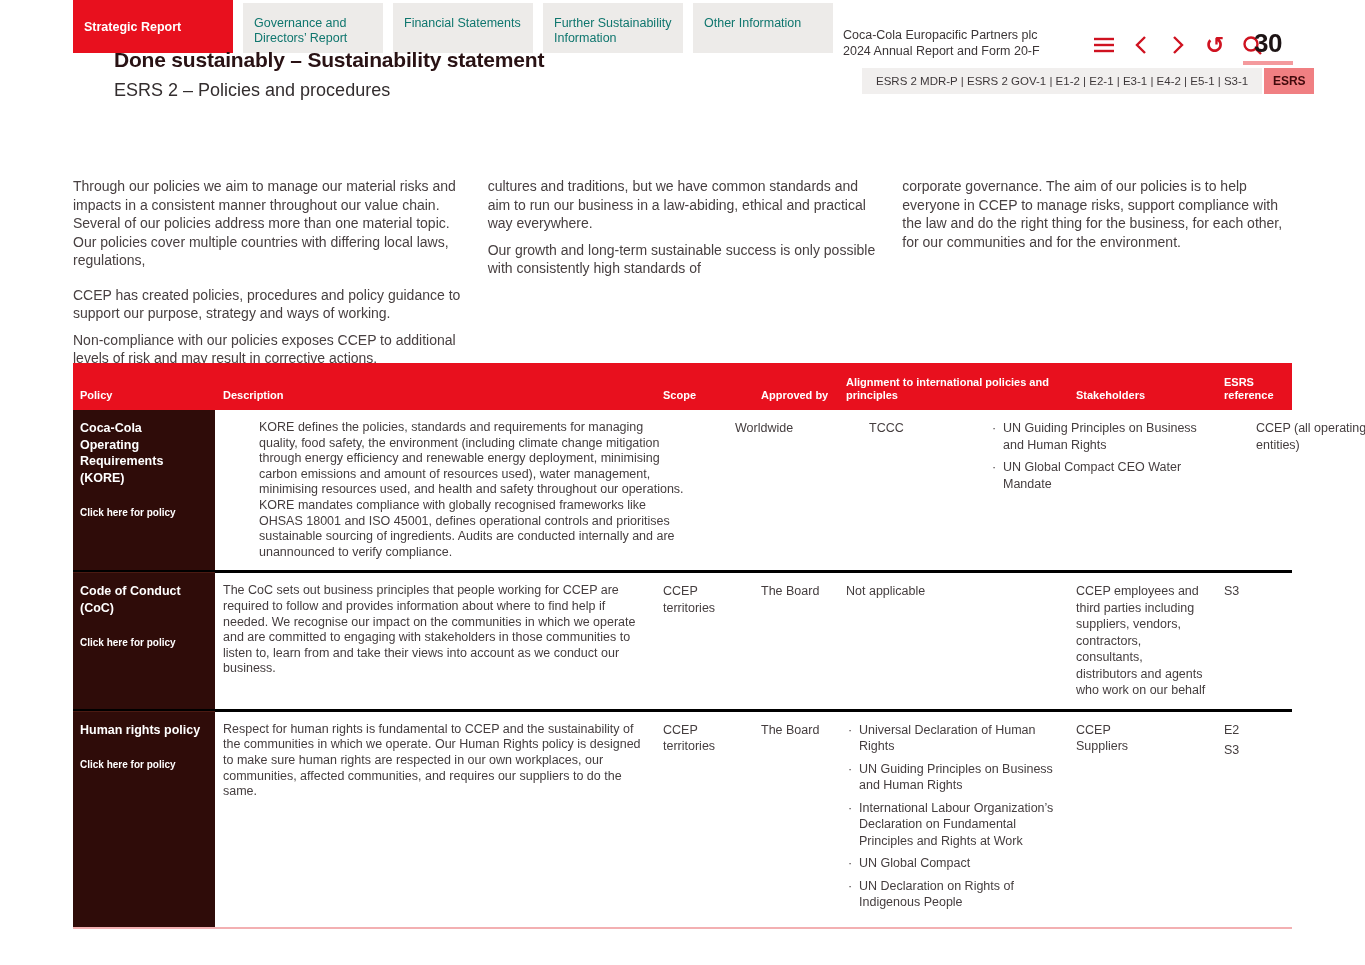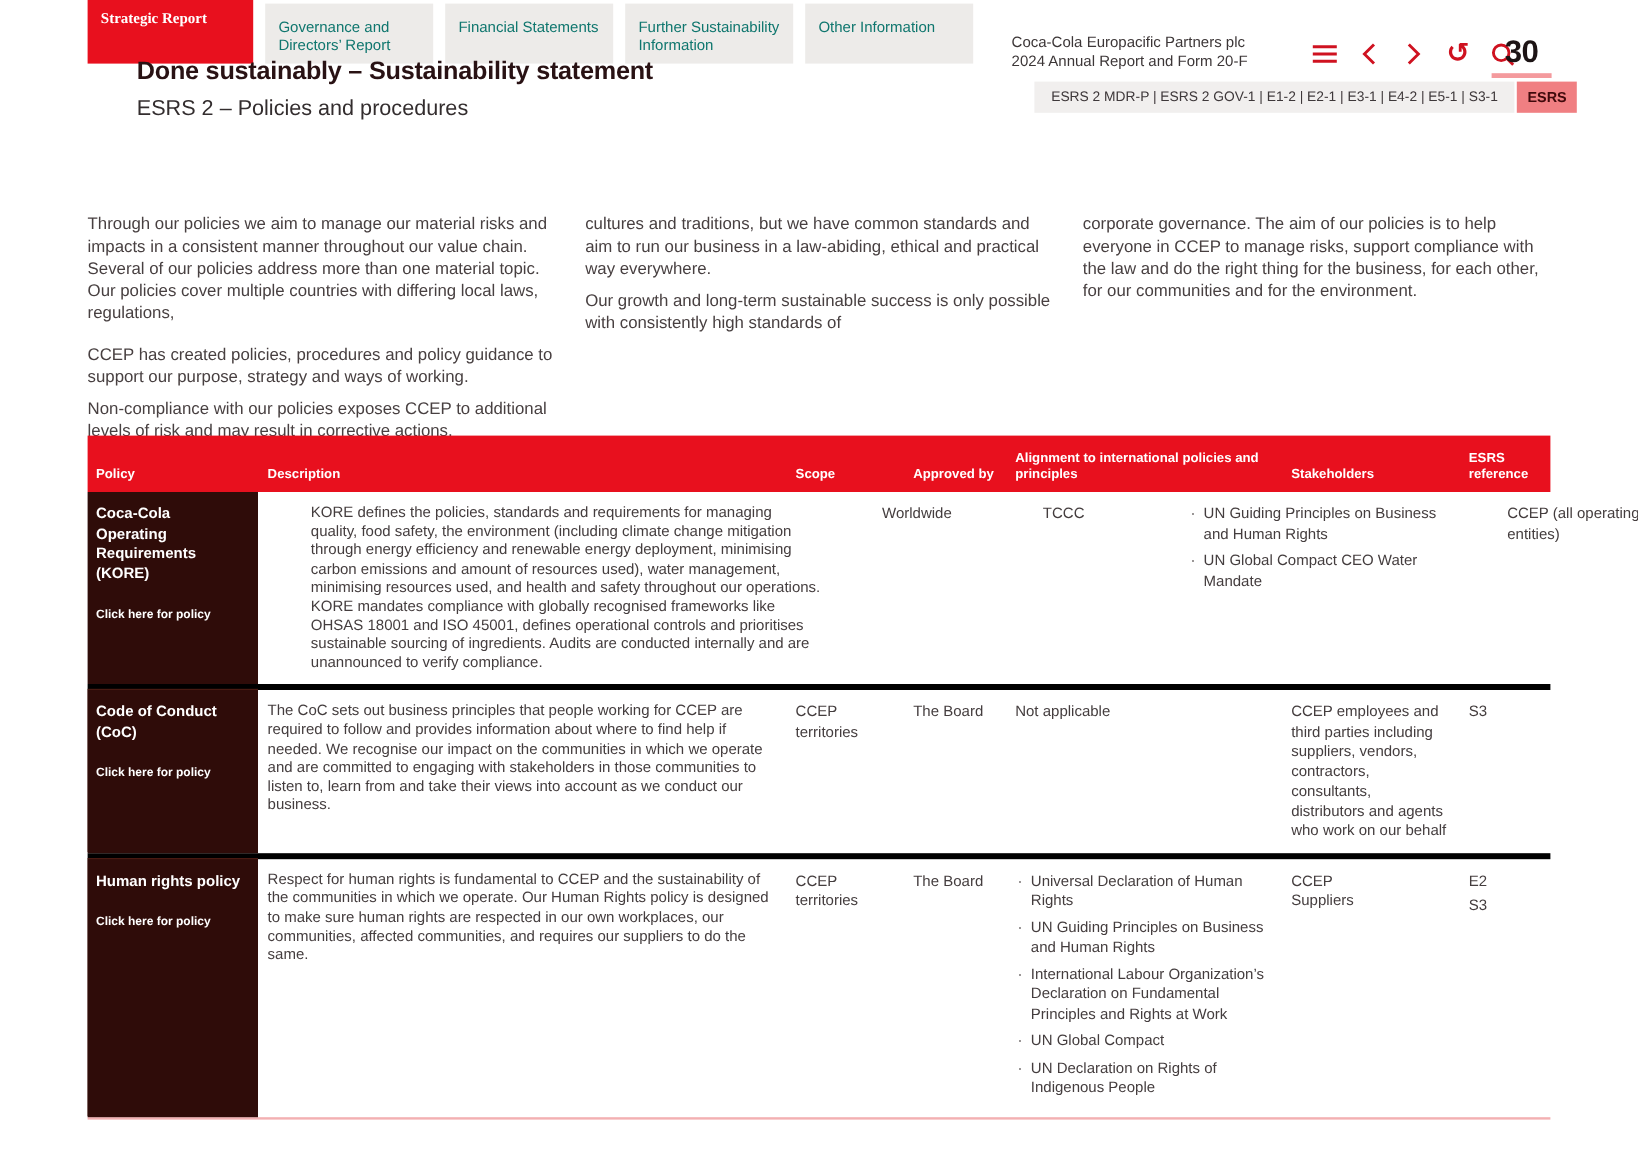--- a/index.html
+++ b/index.html
@@ -9,21 +9,21 @@
     font-family:"Liberation Sans", sans-serif; color:#484041;
   }
   
   .tabs { position:absolute; left:73px; top:3px; display:flex; gap:10px; }
   .tab {
     width:140px; height:50px; background:#edebe9; color:#0f766e;
     font-size:12.5px; line-height:15px; padding:13px 11px 0 11px; cursor:pointer;
   }
   .tab.active {
     background:#e8101e; color:#ffffff; font-weight:bold;
-    margin-top:-3px; height:53px; width:138px; padding-top:8px;font-family:Liberation Serif, serif;
+    margin-top:-3px; height:53px; width:160px; padding-top:20px;
   }
   
   .brand { position:absolute; left:843px; top:27px; font-size:12.5px; line-height:16px; color:#3c3637; }
   .nav-icons { position:absolute; left:1092px; top:33px; display:flex; align-items:center; gap:13px; }
   .nav-icon { width:24px; height:24px; display:flex; align-items:center; justify-content:center; cursor:pointer; }
   .nav-icon svg { display:block; }
   .undo-glyph { font-family:"DejaVu Sans", sans-serif; color:#cf1220; font-size:23px; font-weight:bold; line-height:24px; }
   .page-num { position:absolute; left:1243px; top:28px; width:50px; text-align:center; }
   .page-num .num { font-size:26px; font-weight:bold; color:#1d1415; letter-spacing:-0.5px; }
   .page-num .bar { margin-top:2px; height:4px; background:#f49a9d; width:50px; }
@@ -43,21 +43,21 @@
   }
   
   .intro { position:absolute; left:73px; top:177px; width:1219px; display:grid; grid-template-columns:repeat(3,1fr); column-gap:25px; }
   .intro-col p { font-size:14px; line-height:18.5px; color:#484041; margin-bottom:8px; }
   
   .policy-table { position:absolute; left:73px; top:363px; width:1219px; border-bottom:2px solid #f3b0b2; }
   .thead, .trow { display:grid; grid-template-columns:142px 440px 98px 85px 230px 148px 76px; }
   .thead { background:#e8101e; color:#ffffff; min-height:47px; }
   .th { font-size:11px; font-weight:bold; line-height:13px; display:flex; align-items:flex-end; padding:6px 8px 8px 8px; }
   .th.first { padding-left:7px; }
-  .trow { border-top:5px solid #000000; }
+  .trow { border-top:3px solid #000000; }
   .trow:first-child { border-top:none;gap:36px; }
   .cell { padding:10px 10px 10px 8px; font-size:12.5px; line-height:16.5px; color:#443d3e; }
   .policy-cell { background:#2f0c09; color:#ffffff; padding:10px 12px 10px 7px; }
   .trow + .trow .policy-cell { box-shadow:0 -1px 0 #4a1a12; }
   .policy-title { font-size:12.5px; font-weight:bold; line-height:16.5px; }
   .policy-link { margin-top:19px; font-size:10px; font-weight:bold; cursor:pointer; }
   .desc-cell { padding-right:6px; line-height:15.6px; }
   .bullet-item { display:flex; margin-bottom:6px; }
   .bullet-item .dot { width:13px; flex:0 0 13px; text-align:left; padding-left:2px; }
   .esrs-line { margin-bottom:4px; line-height:16px; }

